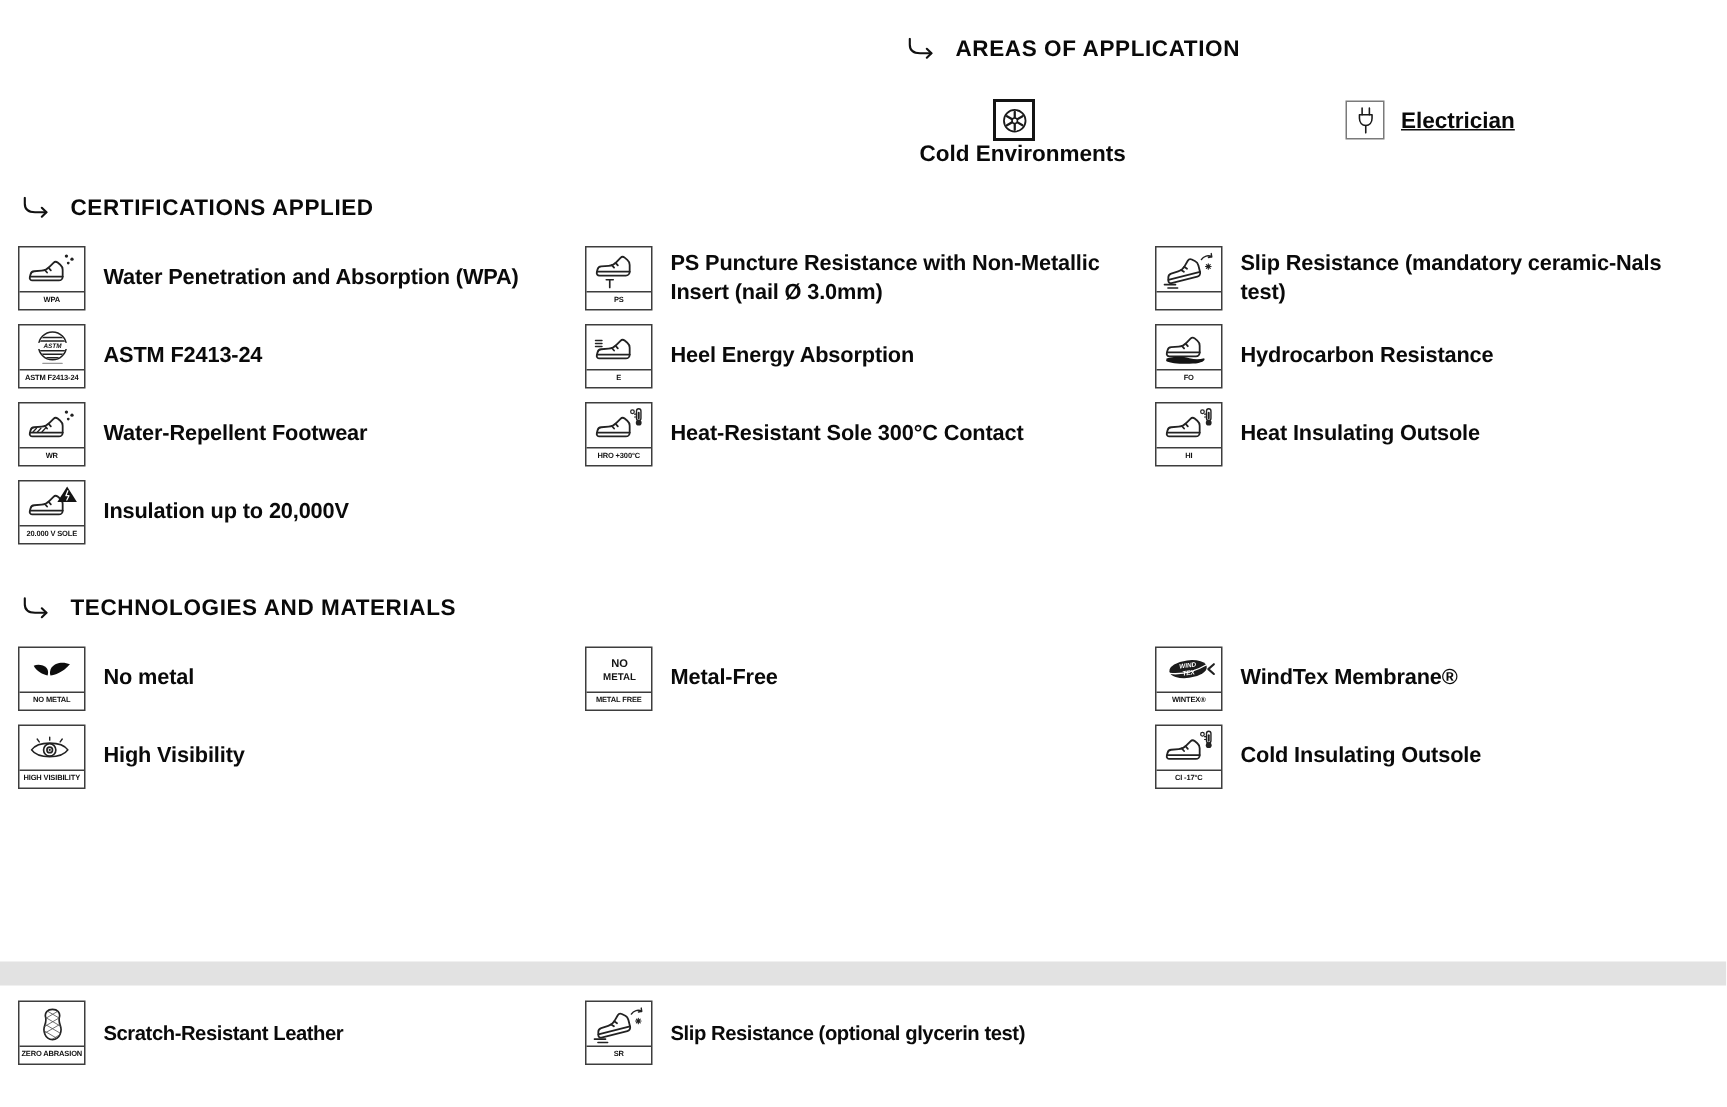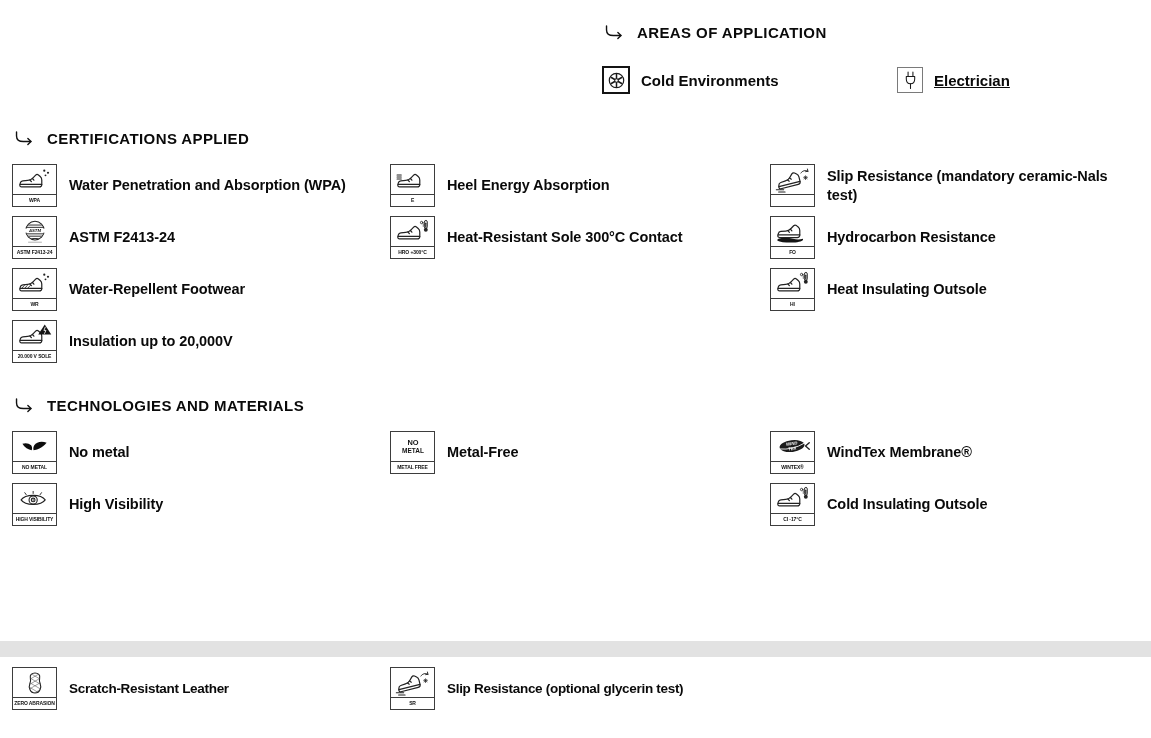--- a/index.html
+++ b/index.html
@@ -188,21 +188,21 @@
     </defs>
   </svg>
 
   <div class="sec-title" style="left:604px;top:24px;">
     <svg class="arrow-svg">
         <use href="#sym-arrow"></use>
       </svg>
     <h2>AREAS OF APPLICATION</h2>
   </div>
 
-  <div class="area-item" style="left:602px;top:66px;">
+  <div class="area-item" style="left:602px;top:66px;flex-direction:column;">
     <span class="abox cold">
         <svg viewBox="0 0 28 28">
           <use href="#sym-snowwheel"></use>
         </svg>
       </span>
     <span class="alabel">Cold Environments</span>
   </div>
   <div class="area-item" style="left:897px;top:67px;text-decoration:underline;">
     <span class="abox elec">
         <svg viewBox="0 0 26 26">
@@ -264,20 +264,32 @@
       </span>
       <span class="label">Insulation up to 20,000V</span>
     </div>
   </div>
 
   <div class="col" style="left:390px;top:164px;width:370px;">
     <div class="item">
       <span class="icon-box">
         <span class="icon-art">
             <svg viewBox="0 0 40 28">
+              <use href="#sym-ps"></use>
+            </svg>
+          </span>
+        <span class="icon-cap">PS</span>
+      </span>
+      <span class="label">PS Puncture Resistance with Non-Metallic
+Insert (nail Ø 3.0mm)</span>
+    </div>
+    <div class="item">
+      <span class="icon-box">
+        <span class="icon-art">
+            <svg viewBox="0 0 40 28">
               <use href="#sym-e"></use>
             </svg>
           </span>
         <span class="icon-cap">E</span>
       </span>
       <span class="label">Heel Energy Absorption</span>
     </div>
     <div class="item">
       <span class="icon-box">
         <span class="icon-art">

